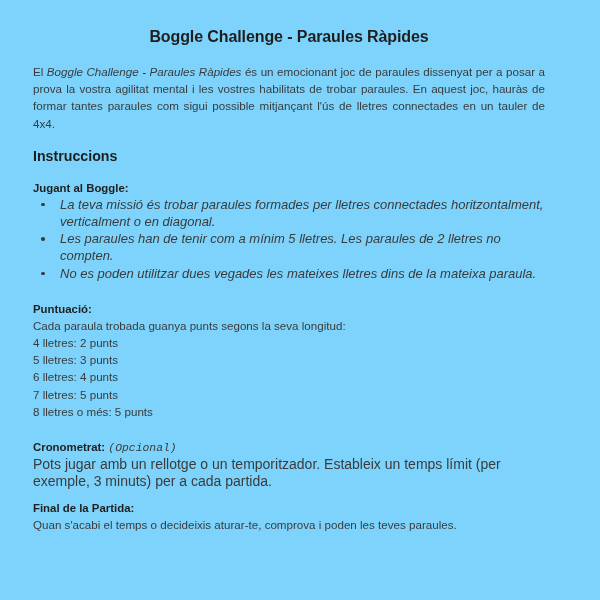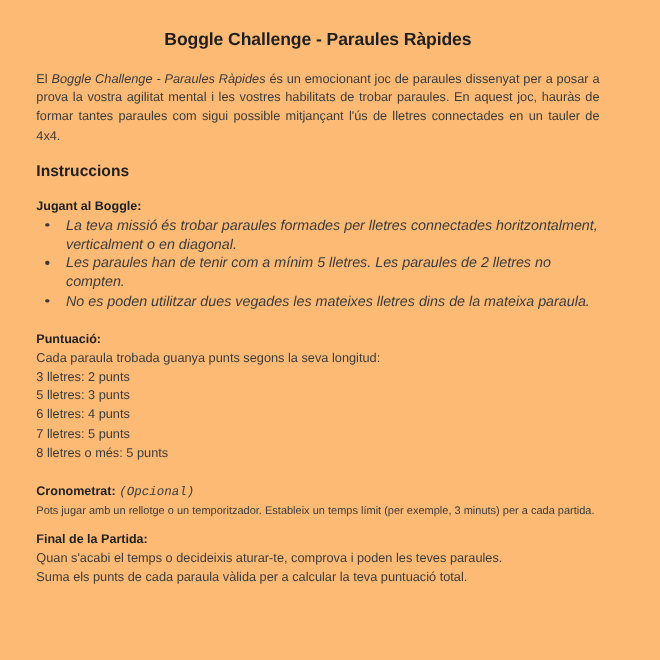--- a/index.html
+++ b/index.html
@@ -12,21 +12,21 @@
     height: 600px;
     overflow: hidden;
     font-family: "Liberation Sans", sans-serif;
     color: #3b3b3b;
     -webkit-font-smoothing: antialiased;
   }
   .page {
     position: relative;
     width: 600px;
     height: 600px;
-    background: #fdba74;
+    background: #7dd3fc;
     box-sizing: border-box;
     padding: 28px 55px 0 33px;
   }
   .doc-title {
     font-size: 16px;
     font-weight: bold;
     color: #1f1f1f;
     text-align: center;
     margin: 0 0 17px 0;
     letter-spacing: -0.1px;
@@ -85,21 +85,21 @@
   }
   .block {
     margin: 0 0 14px 0;
   }
   .line {
     font-size: 11.6px;
     line-height: 17.2px;
     color: #3b3b3b;
   }
   .para {
-    font-size: 10px;
+    font-size: 14px;
     line-height: 17.2px;
     color: #3b3b3b;
     margin: 0;
     max-width: 512px;
   }
   .spacer-sm { height: 7px; }
   .spacer-md { height: 12px; }
 </style>
 </head>
 <body>
@@ -119,35 +119,34 @@
     <li>Les paraules han de tenir com a mínim 5 lletres. Les paraules de 2 lletres no compten.</li>
     <li>No es poden utilitzar dues vegades les mateixes lletres dins de la mateixa paraula.</li>
   </ul>
 
   <div class="spacer-sm"></div>
 
   <h3 class="sub-heading">Puntuació:</h3>
 
   <div class="block">
     <div class="line">Cada paraula trobada guanya punts segons la seva longitud:</div>
-    <div class="line">3 lletres: 2 punts</div>
+    <div class="line">4 lletres: 2 punts</div>
     <div class="line">5 lletres: 3 punts</div>
     <div class="line">6 lletres: 4 punts</div>
     <div class="line">7 lletres: 5 punts</div>
     <div class="line">8 lletres o més: 5 punts</div>
   </div>
 
   <div class="spacer-sm"></div>
 
   <h3 class="sub-heading"><span>Cronometrat:</span> <span class="optional">(Opcional)</span></h3>
 
   <p class="para">Pots jugar amb un rellotge o un temporitzador. Estableix un temps límit (per exemple, 3 minuts) per a cada partida.</p>
 
   <div class="spacer-md"></div>
 
   <h3 class="sub-heading">Final de la Partida:</h3>
 
   <div class="block">
     <div class="line">Quan s'acabi el temps o decideixis aturar-te, comprova i poden les teves paraules.</div>
-    <div class="line">Suma els punts de cada paraula vàlida per a calcular la teva puntuació total.</div>
   </div>
 
 </div>
 
 </body></html>

